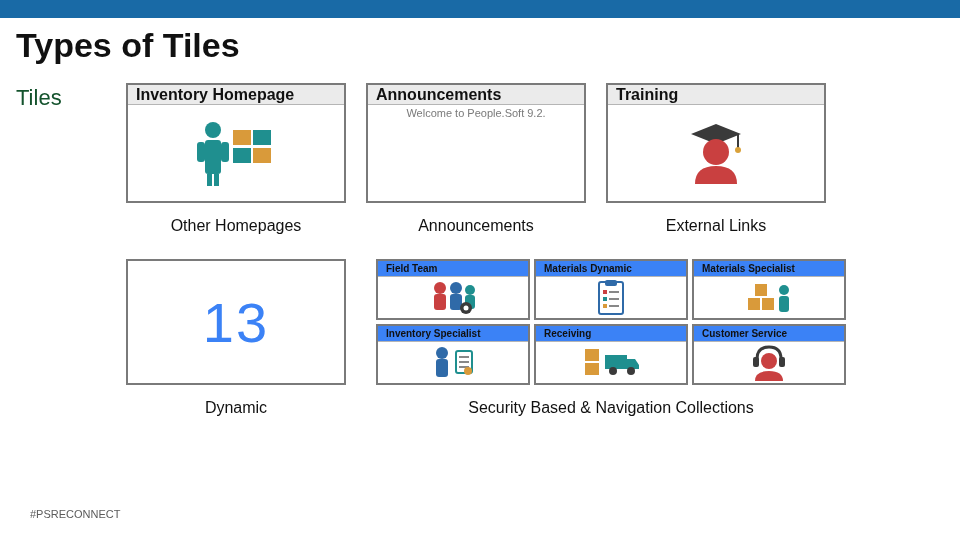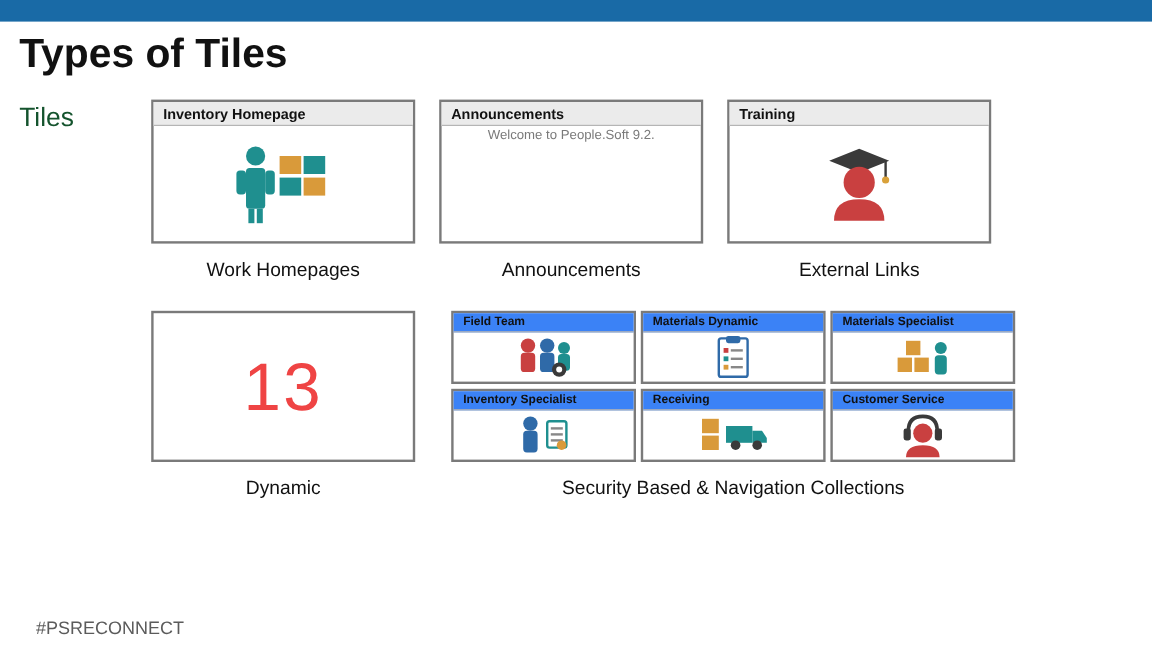--- a/index.html
+++ b/index.html
@@ -6,38 +6,38 @@
   html, body { width: 960px; height: 540px; font-family: Arial, Helvetica, sans-serif; background: #fff; overflow: hidden; }
   .topbar { width: 100%; height: 18px; background: #196aa6; }
   .slide { padding: 8px 16px 0 16px; }
   .title { font-size: 34px; font-weight: 700; color: #111; margin-bottom: 18px; }
   .content { display: grid; grid-template-columns: 100px 1fr; column-gap: 10px; }
   .rowlabel { font-size: 22px; color: #14532d; font-weight: 400; padding-top: 2px; }
   .row1 { display: grid; grid-template-columns: 220px 220px 220px; column-gap: 20px; }
   .caption-row1 { display: grid; grid-template-columns: 220px 220px 220px; column-gap: 20px; margin-top: 14px; }
   .caption { text-align: center; font-size: 16px; color: #111; }
   .tile { border: 2px solid #7a7a7a; background: #fff; height: 120px; position: relative; display: flex; flex-direction: column; }
-  .tile-title { background: #ebebeb; border-bottom: 1px solid #b5b5b5; font-size: 12px; font-weight: 700; color: #111; padding: 3px 8px; height: 20px; display: flex; align-items: center; }
+  .tile-title { background: #ebebeb; border-bottom: 1px solid #b5b5b5; font-size: 16px; font-weight: 700; color: #111; padding: 3px 8px; height: 20px; display: flex; align-items: center; }
   .tile-body { flex: 1; display: flex; align-items: center; justify-content: center; position: relative; }
   .tile-sub { font-size: 11px; color: #7a7a7a; padding: 2px 8px 0 8px; text-align: center; }
   .tile.small { height: 95px; }
   .tile.small .tile-title { height: 16px; font-size: 10px; background: #3b82f6; }
 
   
   .row2 { display: grid; grid-template-columns: 220px 470px; column-gap: 30px; margin-top: 24px; }
   .caption-row2 { display: grid; grid-template-columns: 220px 470px; column-gap: 30px; margin-top: 14px; }
   .grid6 { display: grid; grid-template-columns: repeat(3, 1fr); grid-template-rows: repeat(2, 1fr); gap: 4px; }
   .grid6 .tile { height: auto; }
 
   .work-orders-tile { border: 2px solid #7a7a7a; height: 126px; display: flex; flex-direction: column; }
   .wo-title { font-size: 13px; font-weight: 700; color: #111; padding: 4px 8px; }
   .wo-body { flex: 1; display: flex; align-items: center; justify-content: center; }
-  .wo-num { font-size: 56px; font-weight: 400; color: #ef4444; letter-spacing: 2px; }
-
-  .footer { position: absolute; bottom: 8px; left: 30px; font-size: 15px; color: #5b5b5b; }
+  .wo-num { font-size: 56px; font-weight: 400; color: #3b82f6; letter-spacing: 2px; }
+
+  .footer { position: absolute; bottom: 20px; left: 30px; font-size: 11px; color: #5b5b5b; }
 
   
   svg { display: block; }
 </style>
 </head>
 <body>
 
 <div class="topbar"></div>
 
 <div class="slide">
@@ -82,21 +82,21 @@
               <rect x="56" y="16" width="2" height="14" fill="#3a3a3a"></rect>
               <circle cx="57" cy="32" r="3" fill="#d9a13a"></circle>
               <circle cx="35" cy="34" r="13" fill="#c94040"></circle>
               <path d="M14 66 Q14 48 35 48 Q56 48 56 66 Z" fill="#c94040"></path>
             </svg>
           </div>
         </div>
       </div>
 
       <div class="caption-row1">
-        <div class="caption">Work Homepages</div>
+        <div class="caption">Other Homepages</div>
         <div class="caption">Announcements</div>
         <div class="caption">External Links</div>
       </div>
 
       <div class="row2">
 
         <div class="work-orders-tile">
           <div class="wo-body">
             <div class="wo-num">13</div>
           </div>

